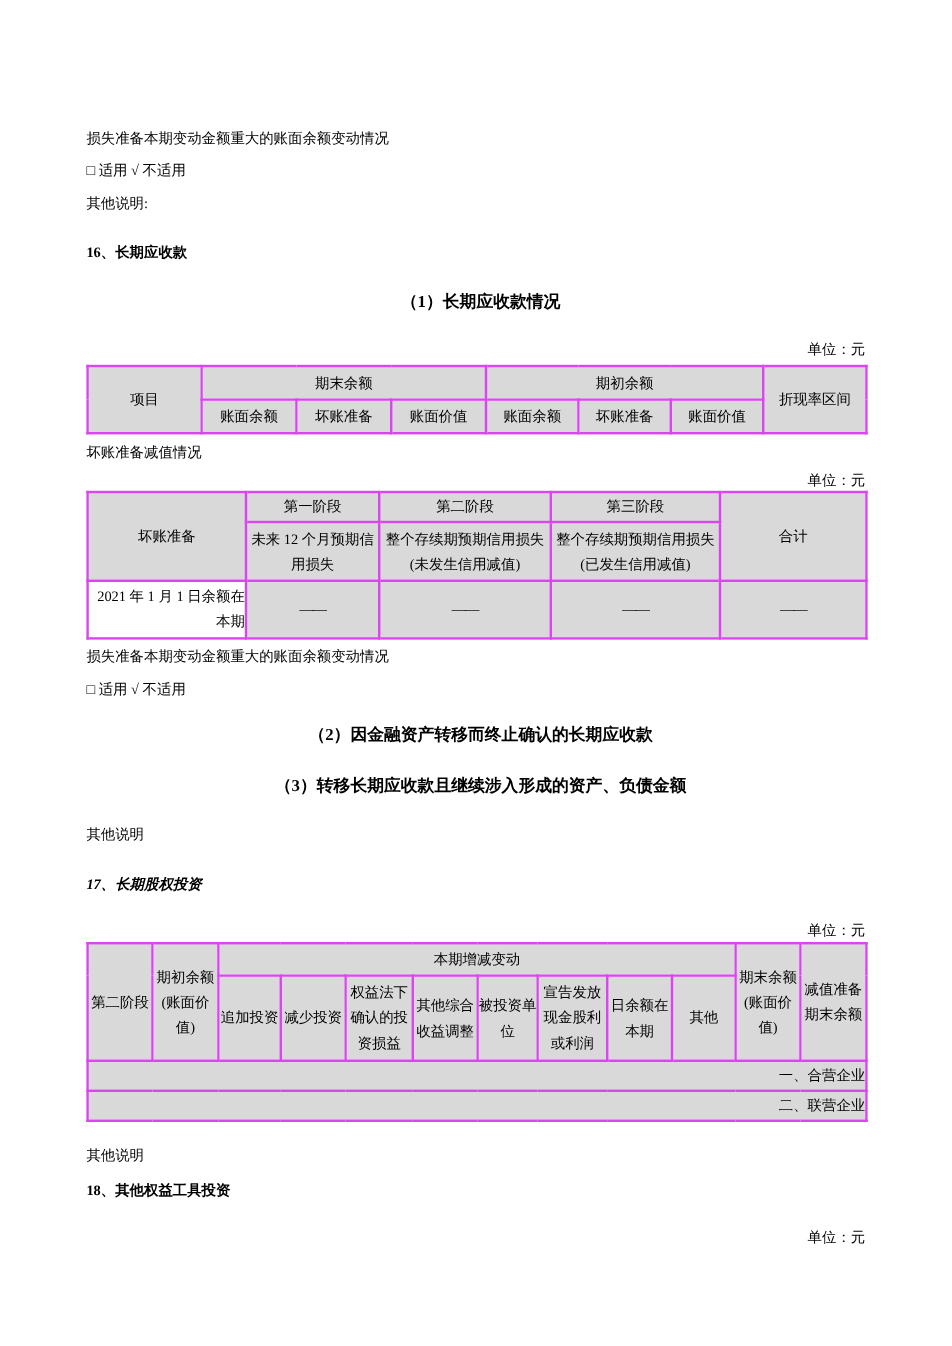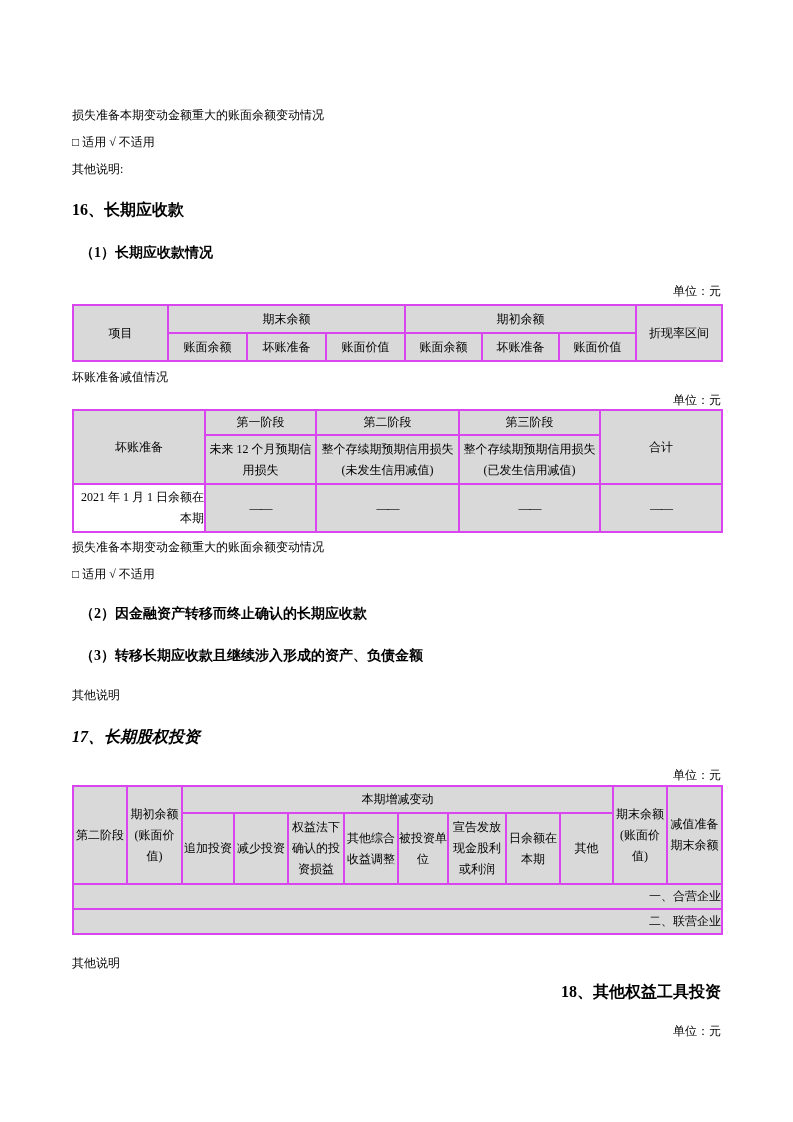--- a/index.html
+++ b/index.html
@@ -12,22 +12,22 @@
     font-family:"Liberation Serif","DejaVu Serif",serif;
     color:#000000;
     overflow:hidden;
   }
   .content { padding:0 72px; }
 
   .body-text { font-size:12px; line-height:16px; }
   .note-line { margin-top:11px; }
   .first-line { padding-top:91px; }
 
-  .h-main { font-size:16px; font-weight:bold; line-height:20px; }
-  .h-sub  { font-size:14px; font-weight:bold; line-height:19px; padding-left:8px; }
+  .h-main { font-size:12px; font-weight:bold; line-height:20px; }
+  .h-sub  { font-size:14px; font-weight:bold; line-height:19px; padding-left:8px;text-align:center; }
 
   .unit-line { font-size:12px; line-height:16px; text-align:right; }
 
   table {
     border-collapse:collapse;
     table-layout:fixed;
     width:649px;
     font-size:12px;
     line-height:1.75;
   }
@@ -57,21 +57,21 @@
   .mt-unit2     { margin-top:7px; }
   .mt-table2    { margin-top:1px; }
   .mt-loss2     { margin-top:6px; }
   .mt-h16s2     { margin-top:22px; }
   .mt-h16s3     { margin-top:23px; }
   .mt-other16   { margin-top:22px; }
   .mt-h17       { margin-top:24px;font-style:italic; }
   .mt-unit3     { margin-top:20px; }
   .mt-table3    { margin-top:2px; }
   .mt-other17   { margin-top:20px; }
-  .mt-h18       { margin-top:11px;text-align:right; }
+  .mt-h18       { margin-top:11px; }
   .mt-unit4     { margin-top:21px; }
 
   
   .t1 tr.r1 td { height:28px; }
   .t1 tr.r2 td { height:28px; }
   .t2 tr.r1 td { height:25px; }
   .t2 tr.r2 td { height:49px; }
   .t2 tr.r3 td { height:48px; }
   .t3 tr.r1 td { height:27px; }
   .t3 tr.r2 td { height:71px; }

